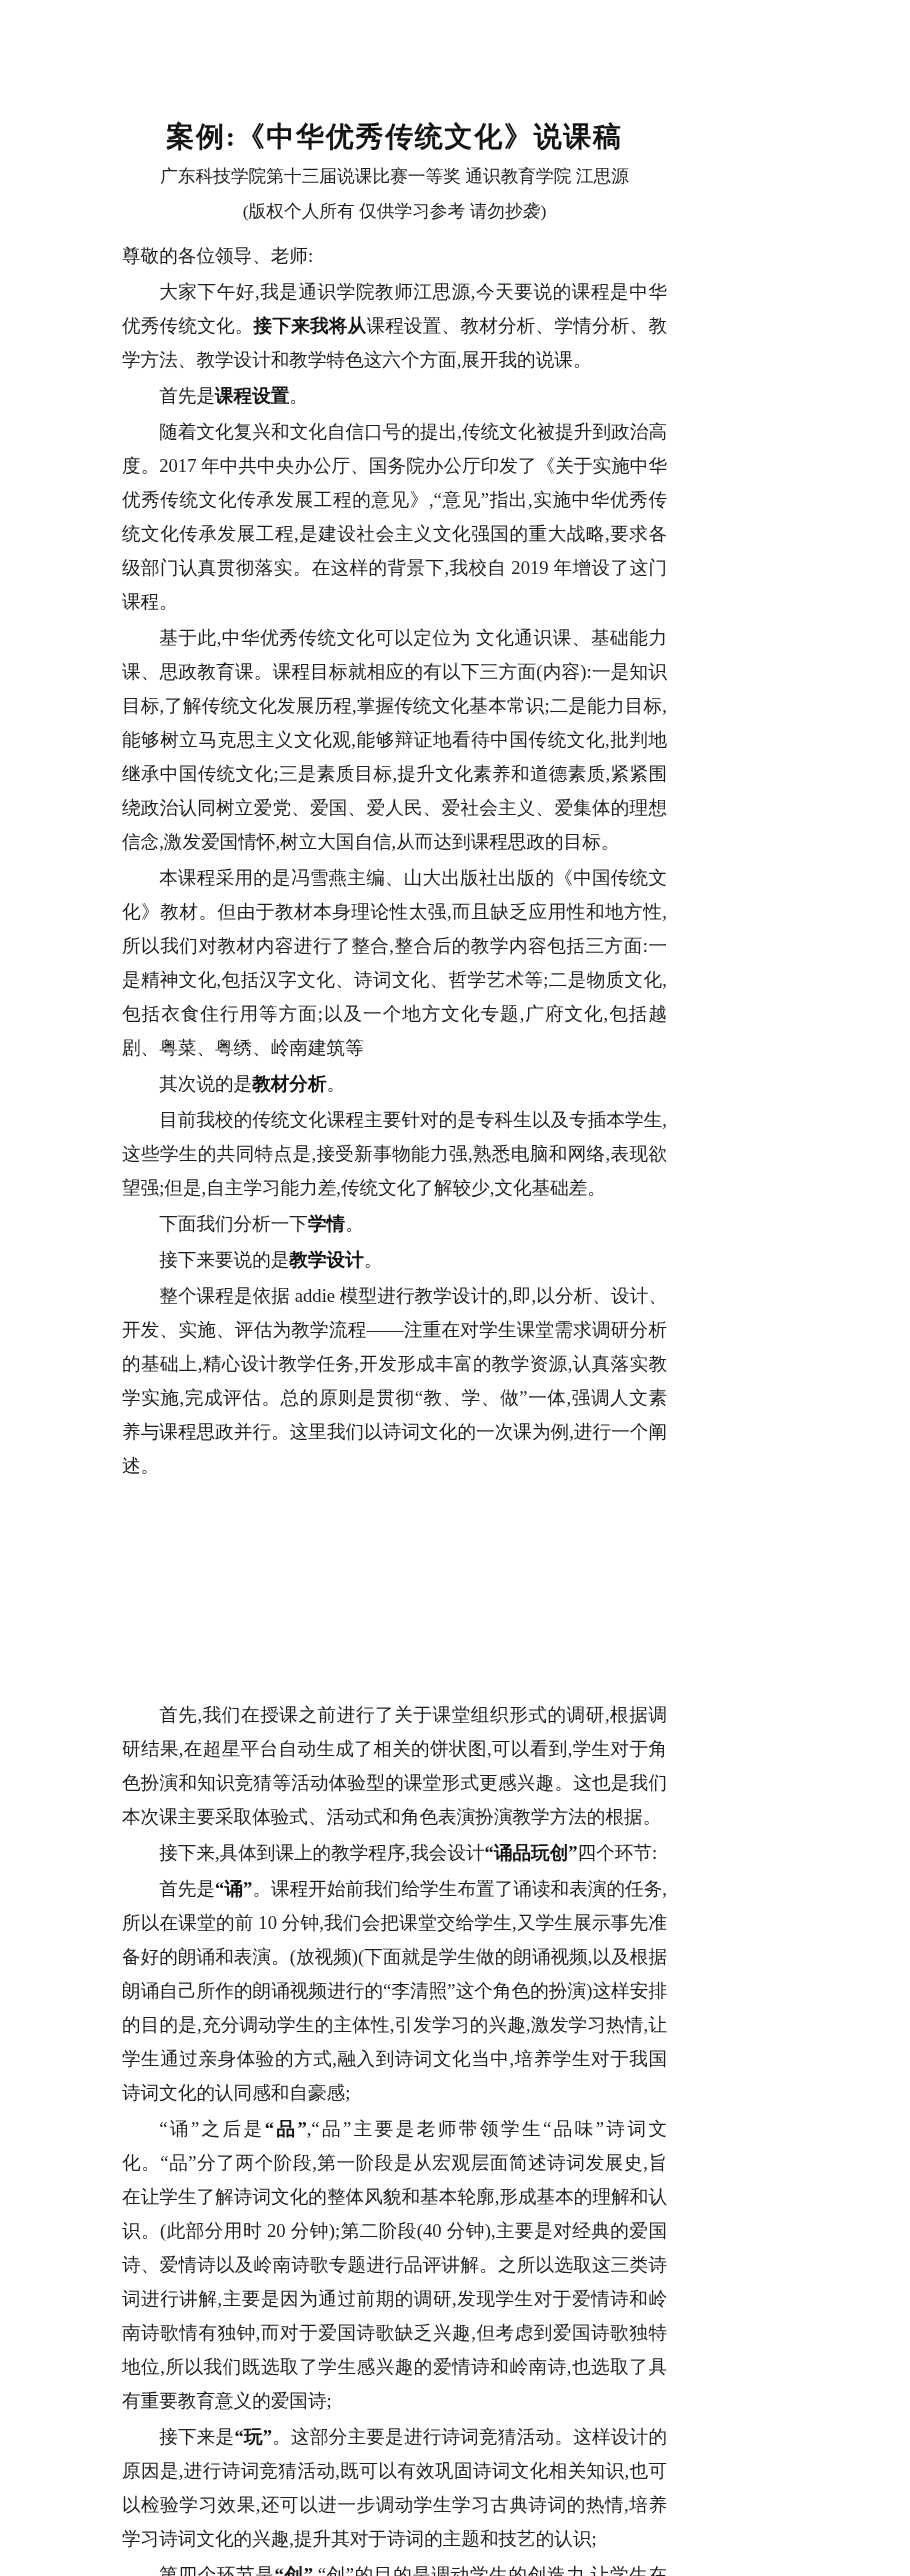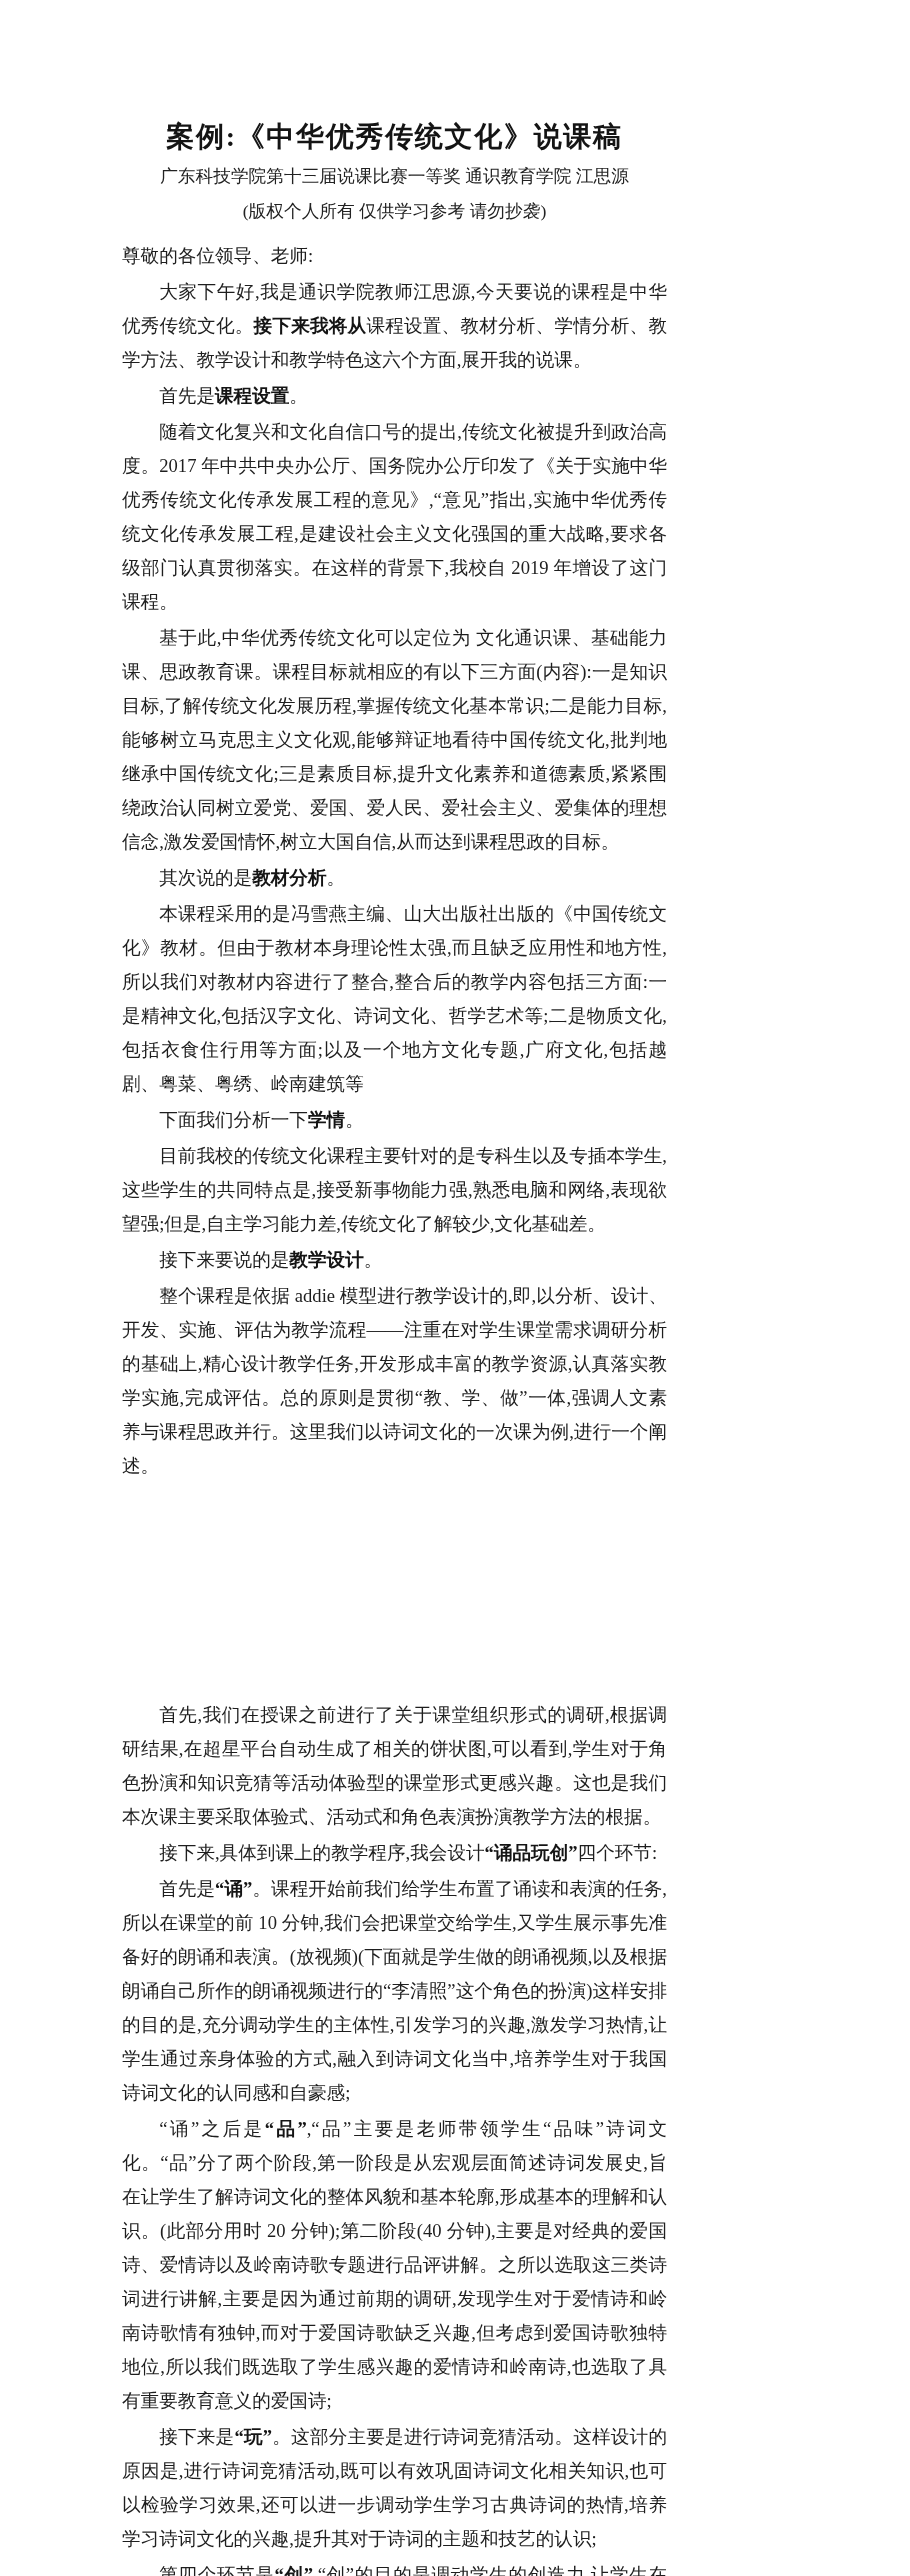--- a/index.html
+++ b/index.html
@@ -68,24 +68,24 @@
   <h1 class="doc-title">案例:《中华优秀传统文化》说课稿</h1>
   <p class="doc-subtitle">广东科技学院第十三届说课比赛一等奖 通识教育学院 江思源</p>
   <p class="doc-subtitle">(版权个人所有 仅供学习参考 请勿抄袭)</p>
 
   <div class="doc-body">
       <p class="para no-indent">尊敬的各位领导、老师:</p>
       <p class="para">大家下午好,我是通识学院教师江思源,今天要说的课程是中华优秀传统文化。<b>接下来我将从</b>课程设置、教材分析、学情分析、教学方法、教学设计和教学特色这六个方面,展开我的说课。</p>
       <p class="para">首先是<b>课程设置</b>。</p>
       <p class="para">随着文化复兴和文化自信口号的提出,传统文化被提升到政治高度。2017 年中共中央办公厅、国务院办公厅印发了《关于实施中华优秀传统文化传承发展工程的意见》,“意见”指出,实施中华优秀传统文化传承发展工程,是建设社会主义文化强国的重大战略,要求各级部门认真贯彻落实。在这样的背景下,我校自 2019 年增设了这门课程。</p>
       <p class="para">基于此,中华优秀传统文化可以定位为 文化通识课、基础能力课、思政教育课。课程目标就相应的有以下三方面(内容):一是知识目标,了解传统文化发展历程,掌握传统文化基本常识;二是能力目标,能够树立马克思主义文化观,能够辩证地看待中国传统文化,批判地继承中国传统文化;三是素质目标,提升文化素养和道德素质,紧紧围绕政治认同树立爱党、爱国、爱人民、爱社会主义、爱集体的理想信念,激发爱国情怀,树立大国自信,从而达到课程思政的目标。</p>
+      <p class="para">本课程采用的是冯雪燕主编、山大出版社出版的《中国传统文化》教材。但由于教材本身理论性太强,而且缺乏应用性和地方性,所以我们对教材内容进行了整合,整合后的教学内容包括三方面:一是精神文化,包括汉字文化、诗词文化、哲学艺术等;二是物质文化,包括衣食住行用等方面;以及一个地方文化专题,广府文化,包括越剧、粤菜、粤绣、岭南建筑等</p>
       <p class="para">其次说的是<b>教材分析</b>。</p>
-      <p class="para">本课程采用的是冯雪燕主编、山大出版社出版的《中国传统文化》教材。但由于教材本身理论性太强,而且缺乏应用性和地方性,所以我们对教材内容进行了整合,整合后的教学内容包括三方面:一是精神文化,包括汉字文化、诗词文化、哲学艺术等;二是物质文化,包括衣食住行用等方面;以及一个地方文化专题,广府文化,包括越剧、粤菜、粤绣、岭南建筑等</p>
+      <p class="para">目前我校的传统文化课程主要针对的是专科生以及专插本学生,这些学生的共同特点是,接受新事物能力强,熟悉电脑和网络,表现欲望强;但是,自主学习能力差,传统文化了解较少,文化基础差。</p>
       <p class="para">下面我们分析一下<b>学情</b>。</p>
-      <p class="para">目前我校的传统文化课程主要针对的是专科生以及专插本学生,这些学生的共同特点是,接受新事物能力强,熟悉电脑和网络,表现欲望强;但是,自主学习能力差,传统文化了解较少,文化基础差。</p>
       <p class="para">接下来要说的是<b>教学设计</b>。</p>
       <p class="para">整个课程是依据 addie 模型进行教学设计的,即,以分析、设计、开发、实施、评估为教学流程——注重在对学生课堂需求调研分析的基础上,精心设计教学任务,开发形成丰富的教学资源,认真落实教学实施,完成评估。总的原则是贯彻“教、学、做”一体,强调人文素养与课程思政并行。这里我们以诗词文化的一次课为例,进行一个阐述。</p>
       <div class="spacer" style="height: 211px;"></div>
       <p class="para">首先,我们在授课之前进行了关于课堂组织形式的调研,根据调研结果,在超星平台自动生成了相关的饼状图,可以看到,学生对于角色扮演和知识竞猜等活动体验型的课堂形式更感兴趣。这也是我们本次课主要采取体验式、活动式和角色表演扮演教学方法的根据。</p>
       <p class="para">接下来,具体到课上的教学程序,我会设计<b>“诵品玩创”</b>四个环节:</p>
       <p class="para">首先是<b>“诵”</b>。课程开始前我们给学生布置了诵读和表演的任务,所以在课堂的前 10 分钟,我们会把课堂交给学生,又学生展示事先准备好的朗诵和表演。(放视频)(下面就是学生做的朗诵视频,以及根据朗诵自己所作的朗诵视频进行的“李清照”这个角色的扮演)这样安排的目的是,充分调动学生的主体性,引发学习的兴趣,激发学习热情,让学生通过亲身体验的方式,融入到诗词文化当中,培养学生对于我国诗词文化的认同感和自豪感;</p>
       <p class="para">“诵”之后是<b>“品”</b>,“品”主要是老师带领学生“品味”诗词文化。“品”分了两个阶段,第一阶段是从宏观层面简述诗词发展史,旨在让学生了解诗词文化的整体风貌和基本轮廓,形成基本的理解和认识。(此部分用时 20 分钟);第二阶段(40 分钟),主要是对经典的爱国诗、爱情诗以及岭南诗歌专题进行品评讲解。之所以选取这三类诗词进行讲解,主要是因为通过前期的调研,发现学生对于爱情诗和岭南诗歌情有独钟,而对于爱国诗歌缺乏兴趣,但考虑到爱国诗歌独特地位,所以我们既选取了学生感兴趣的爱情诗和岭南诗,也选取了具有重要教育意义的爱国诗;</p>
       <p class="para">接下来是<b>“玩”</b>。这部分主要是进行诗词竞猜活动。这样设计的原因是,进行诗词竞猜活动,既可以有效巩固诗词文化相关知识,也可以检验学习效果,还可以进一步调动学生学习古典诗词的热情,培养学习诗词文化的兴趣,提升其对于诗词的主题和技艺的认识;</p>
       <p class="para">第四个环节是<b>“创”</b>,“创”的目的是调动学生的创造力,让学生在诗词创造中,更为直观地感受诗词的巨大魅力,体会诗词的艺术美,领悟诗词的思想美,从而培养学生对于我国诗词文化的认同感,增强文化自信。达到课程思政的目的。</p>
       <p class="para">课堂教学的末端环节是教学反馈。反馈阶段主要是从末端探察学生学习诗词文化的收获和体会。通过学生的回答,生成了下面这个词云,可以看到,词云中有提升自我等关键词,也就说,本次课取得了应有的效果,达到了课程思政的目的。</p>

